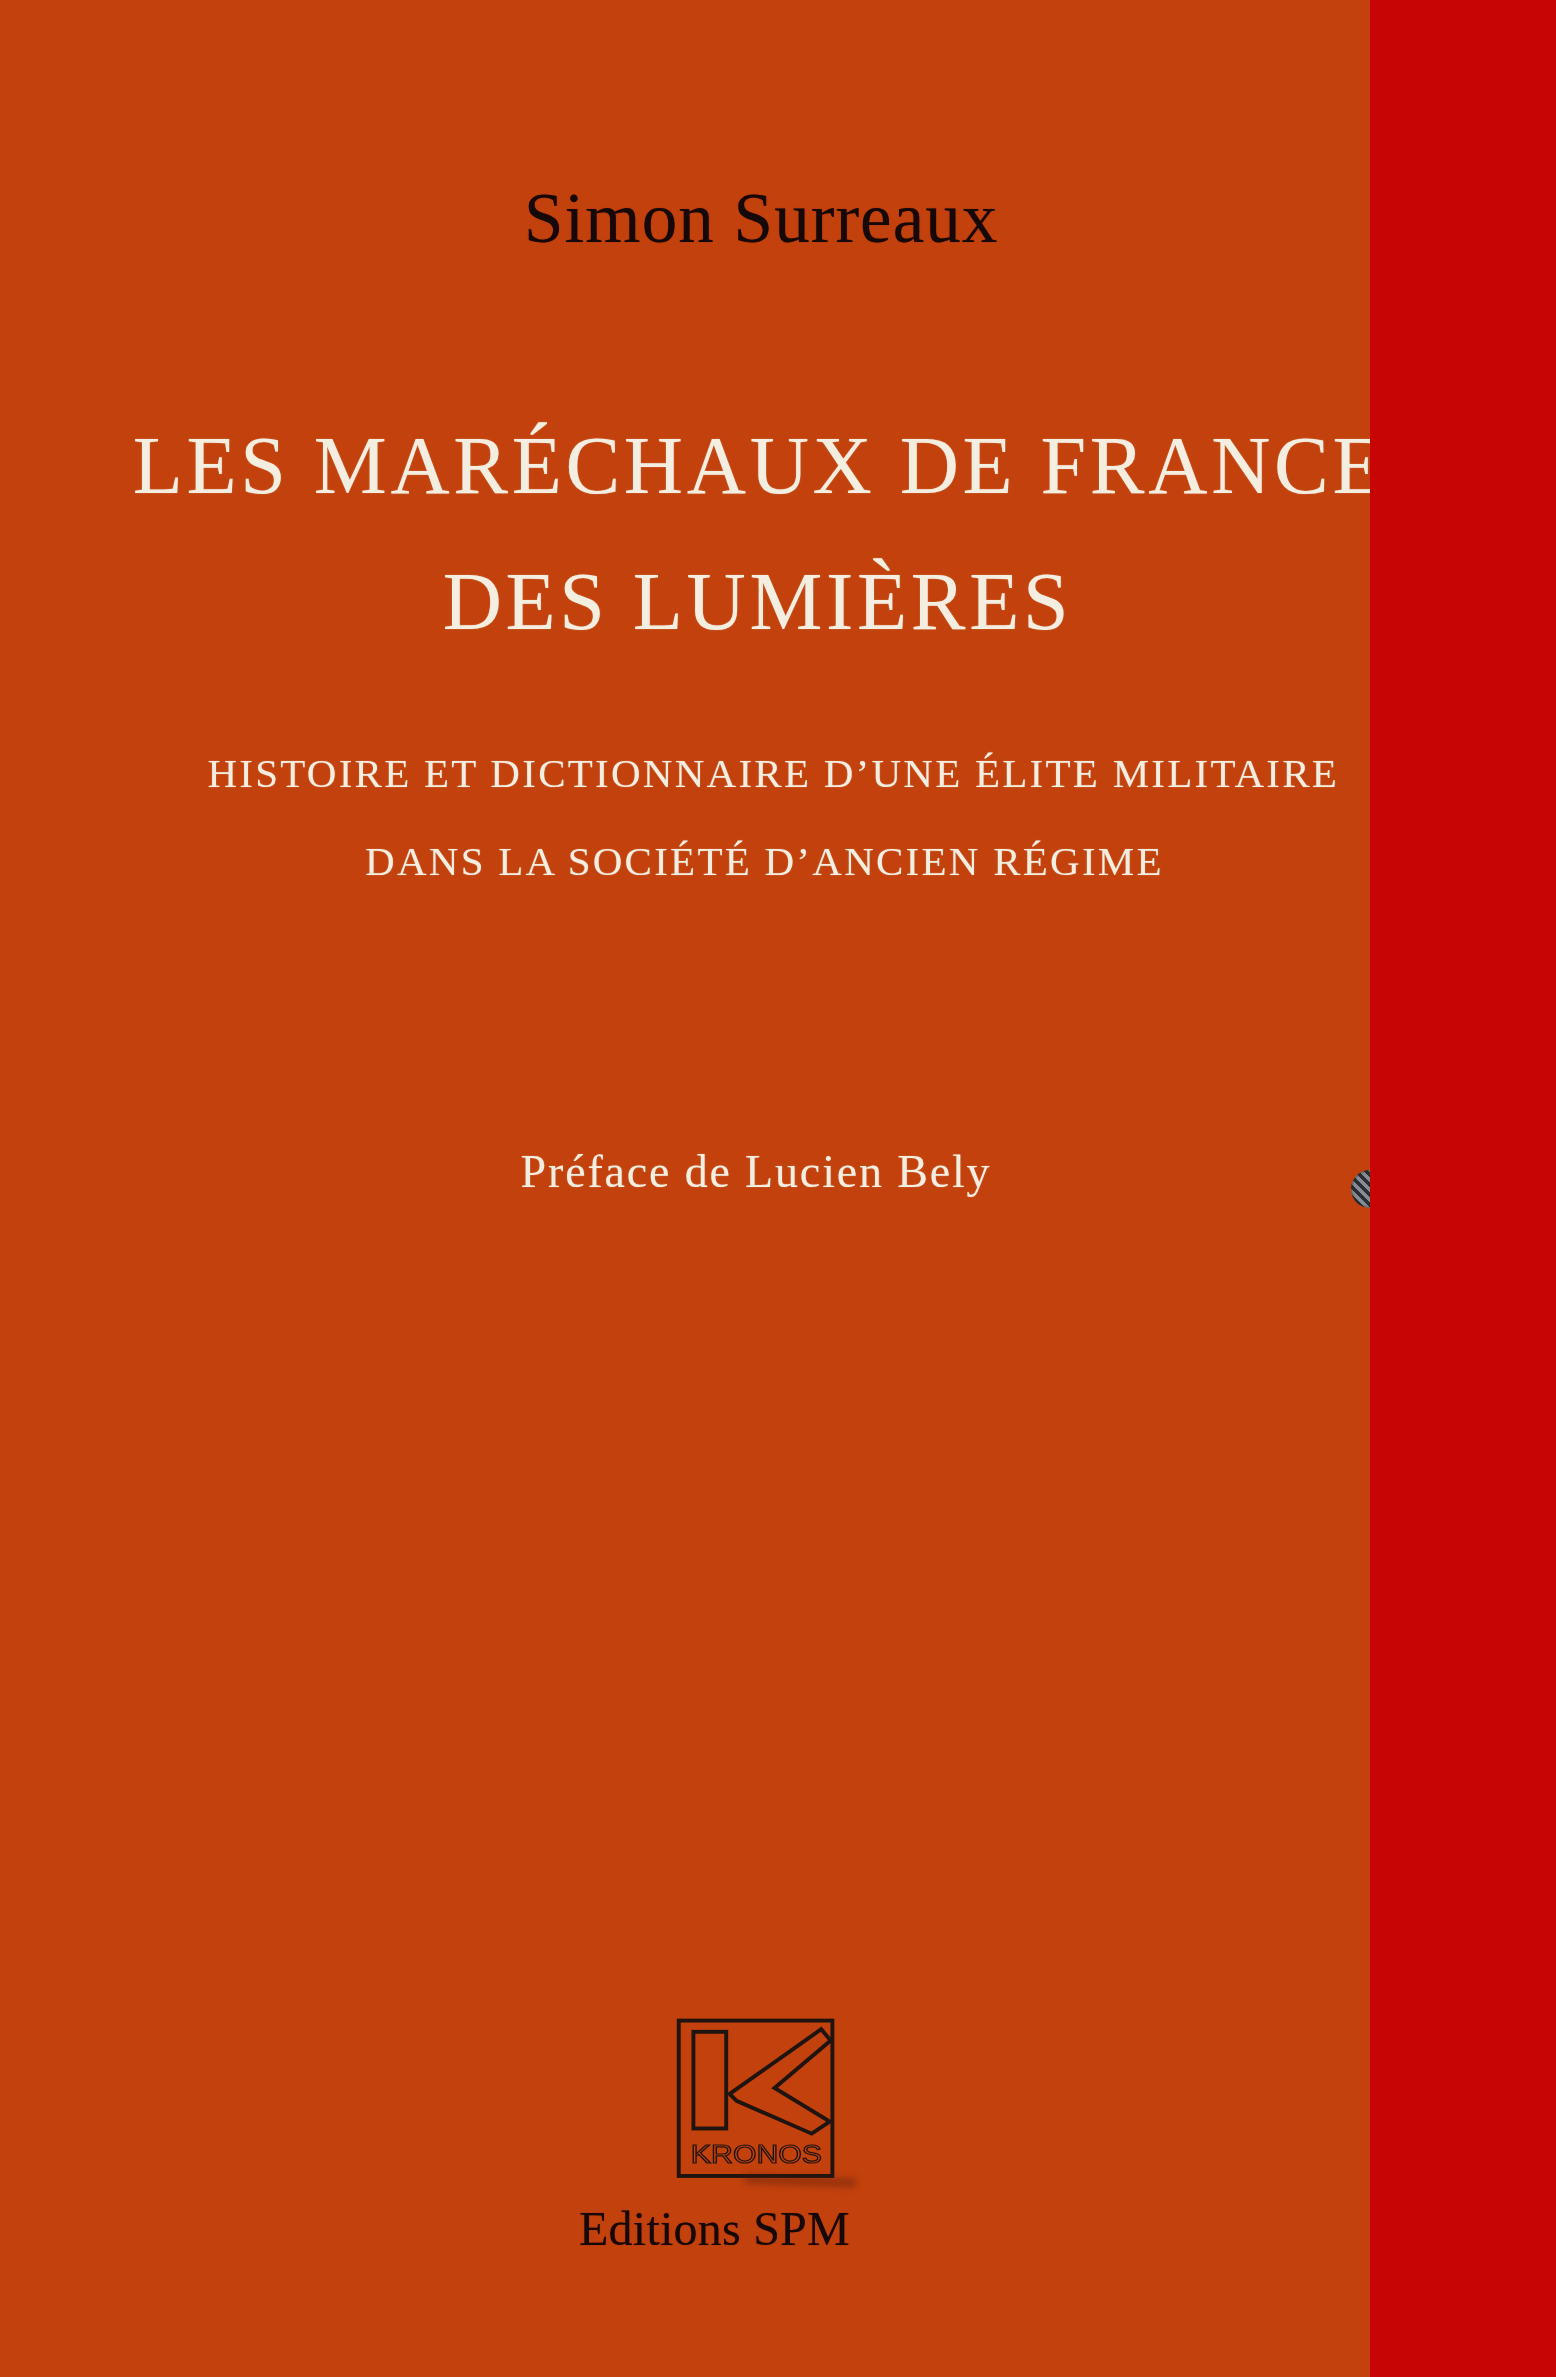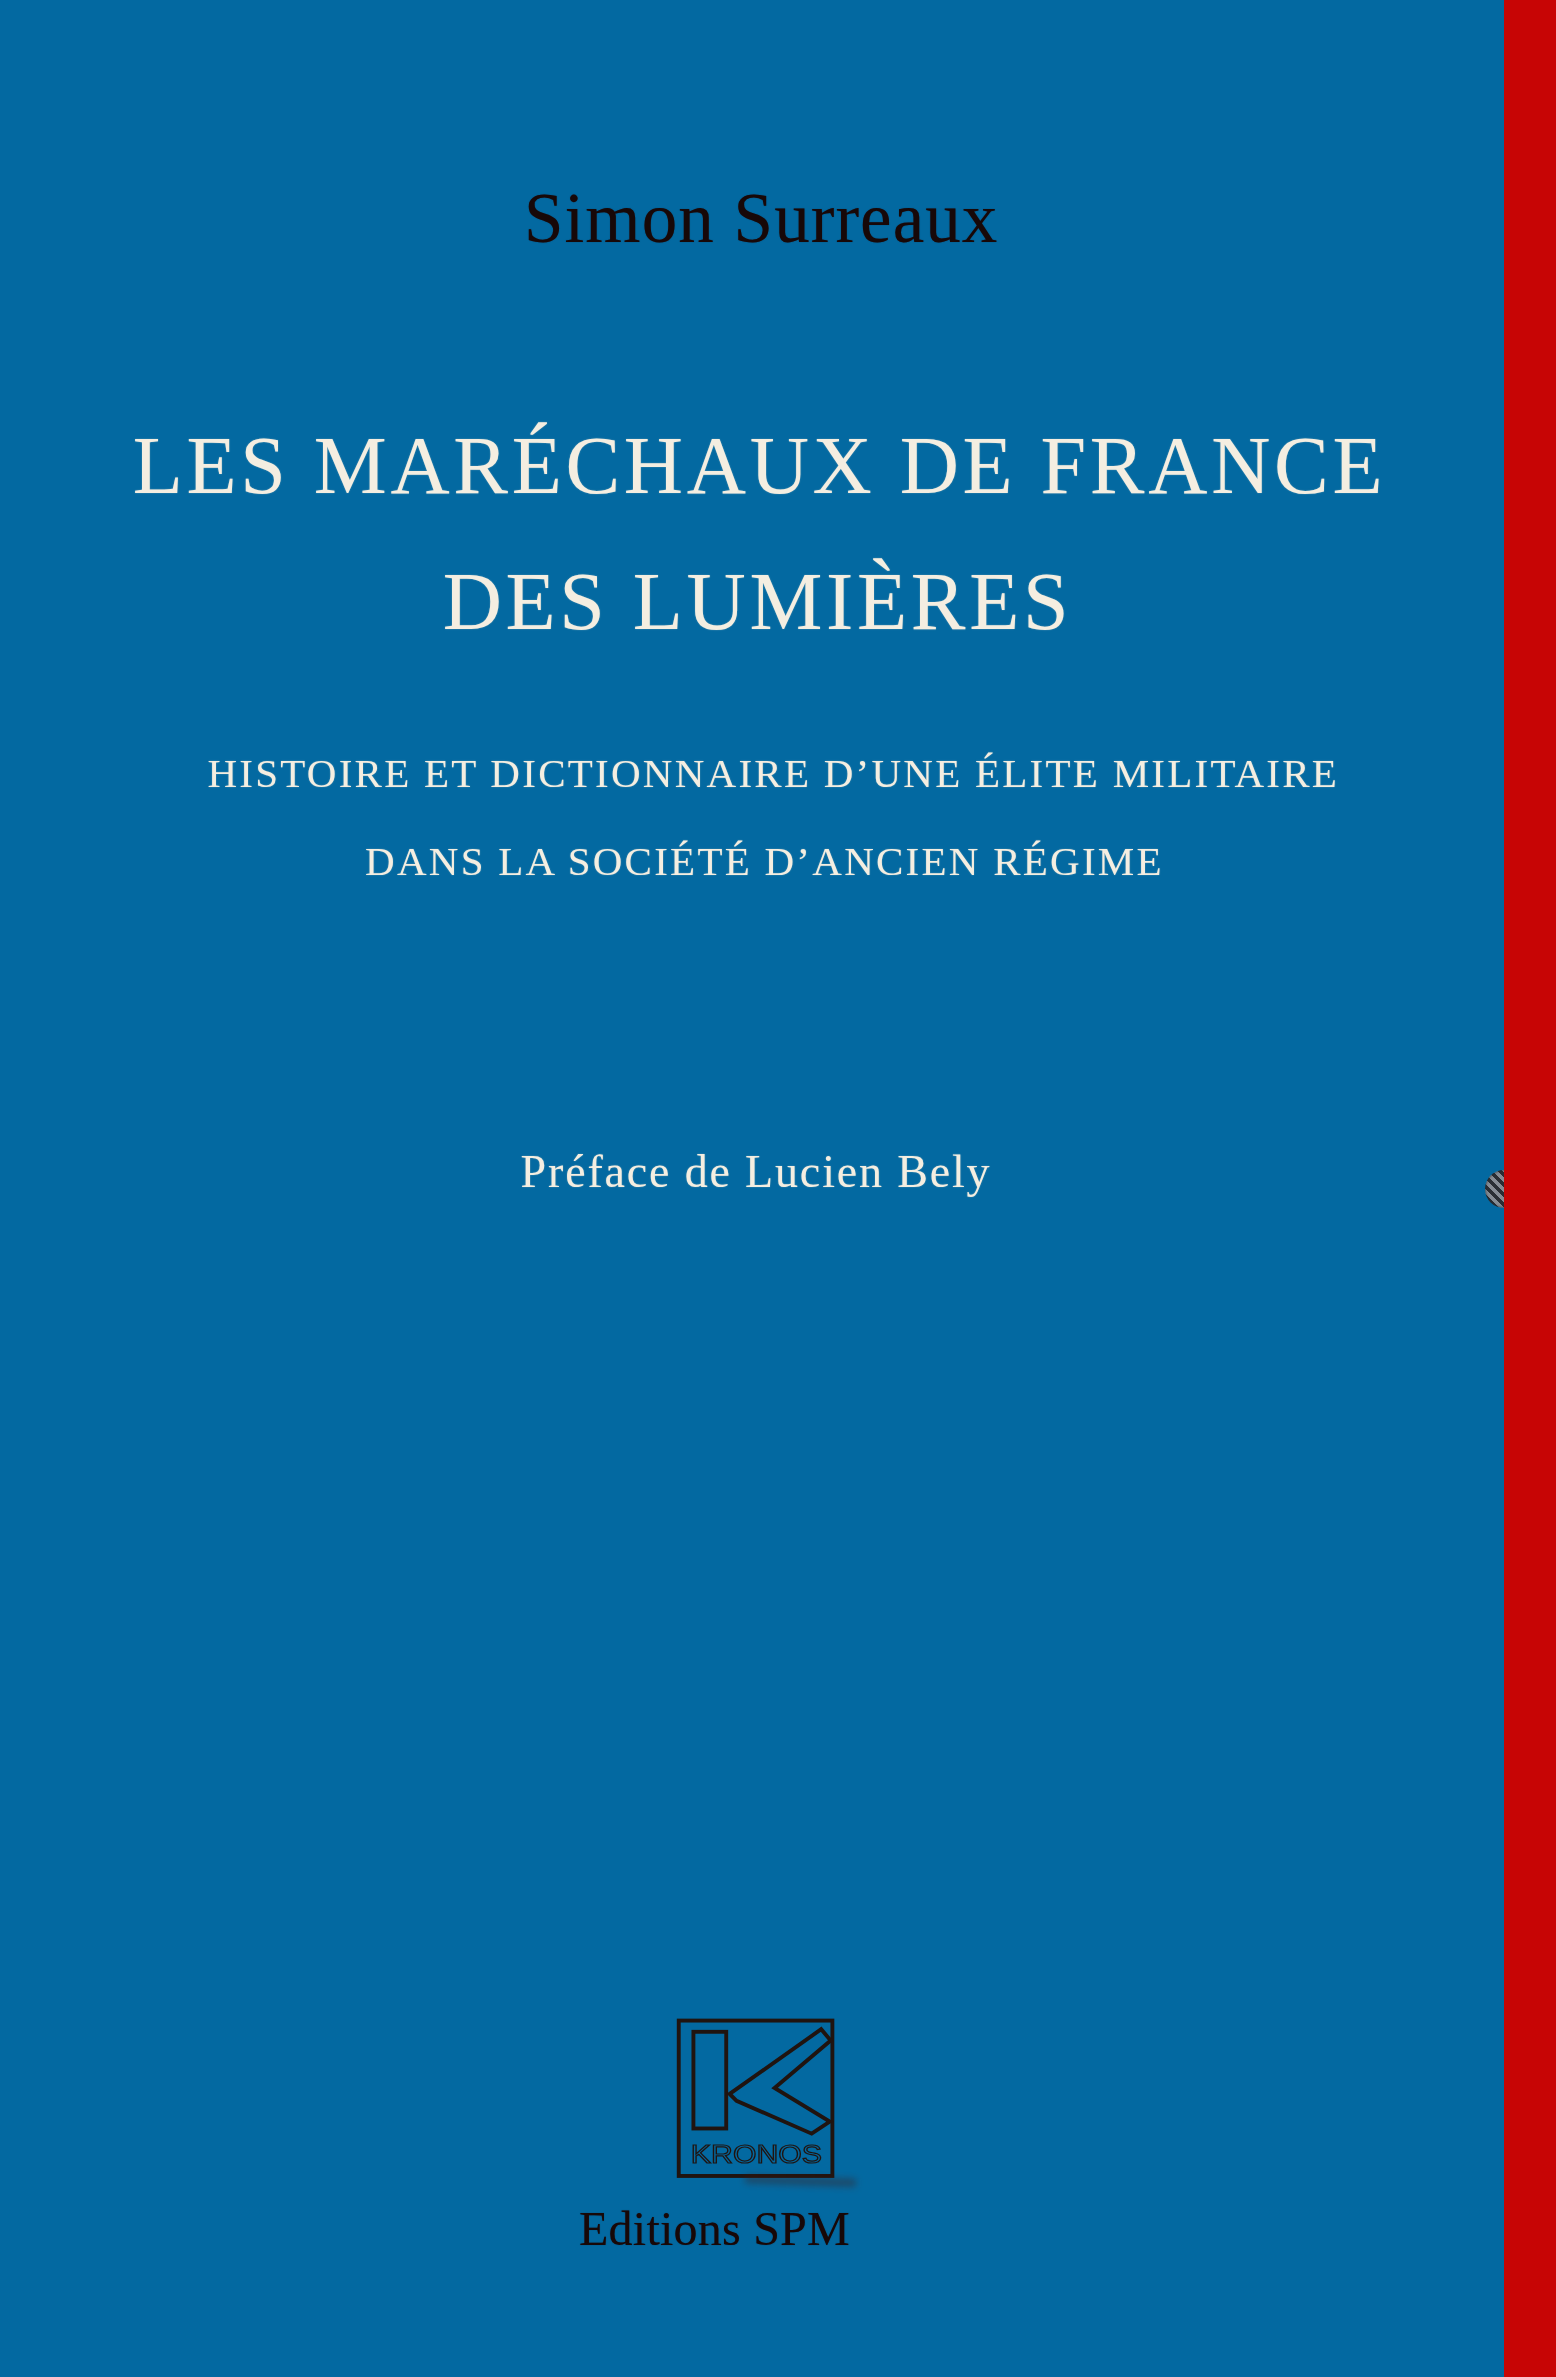--- a/index.html
+++ b/index.html
@@ -1,19 +1,19 @@
 <!DOCTYPE html>
 <html style="font-size:14px"><head>
 <meta charset="utf-8">
 <style>
   html,body{margin:0;padding:0;background:#c70505;}
   .page{
     position:relative;
-    width:1504px;height:2377px;
-    background:#0369a1;
+    width:1370px;height:2377px;
+    background:#c2410c;
     overflow:hidden;
     font-family:"Liberation Serif", serif;
   }
   .txt{
     position:absolute;
     left:0;width:1557px;
     text-align:center;
     line-height:1;
     white-space:nowrap;
   }

